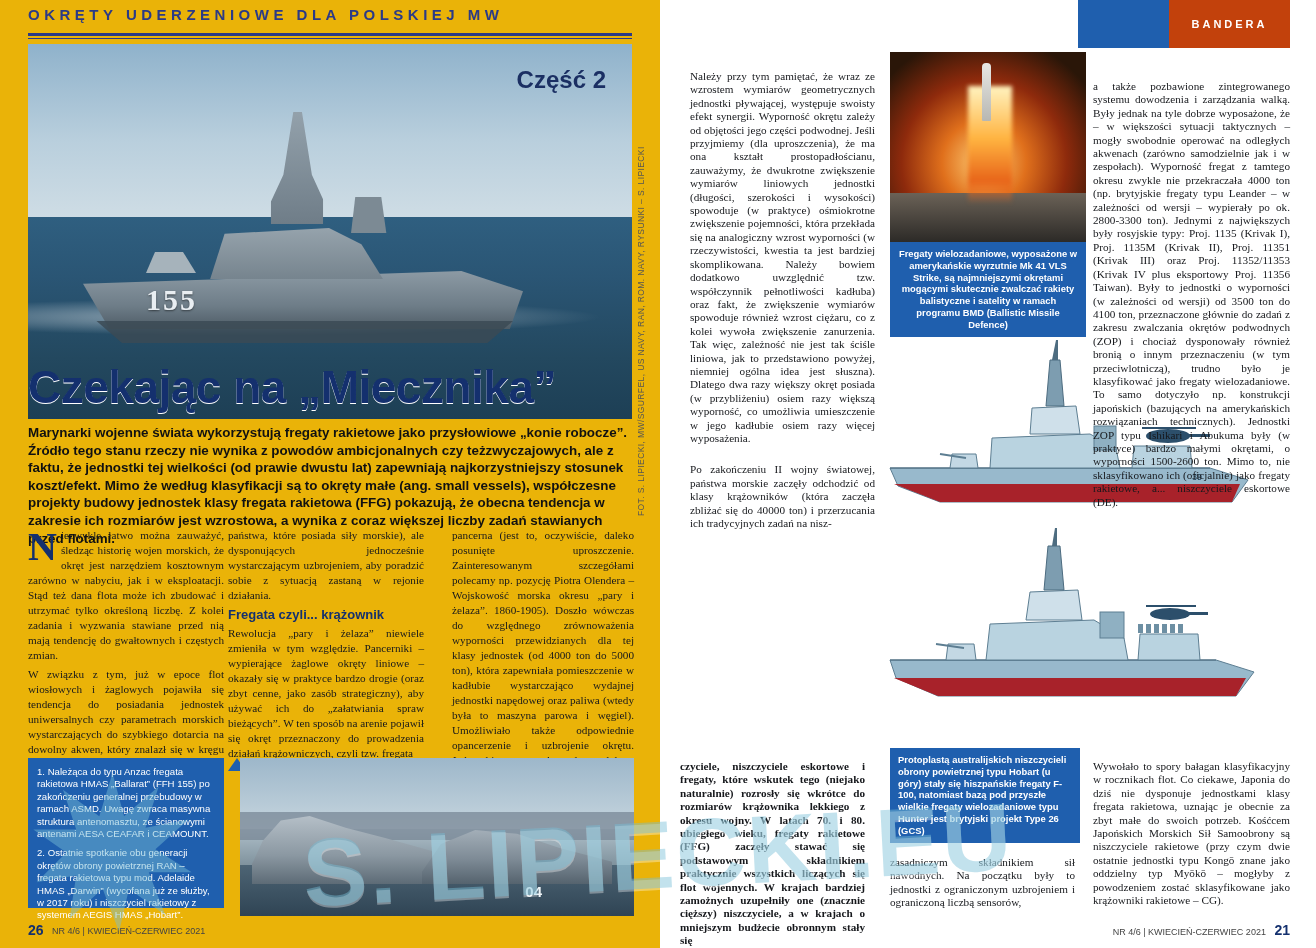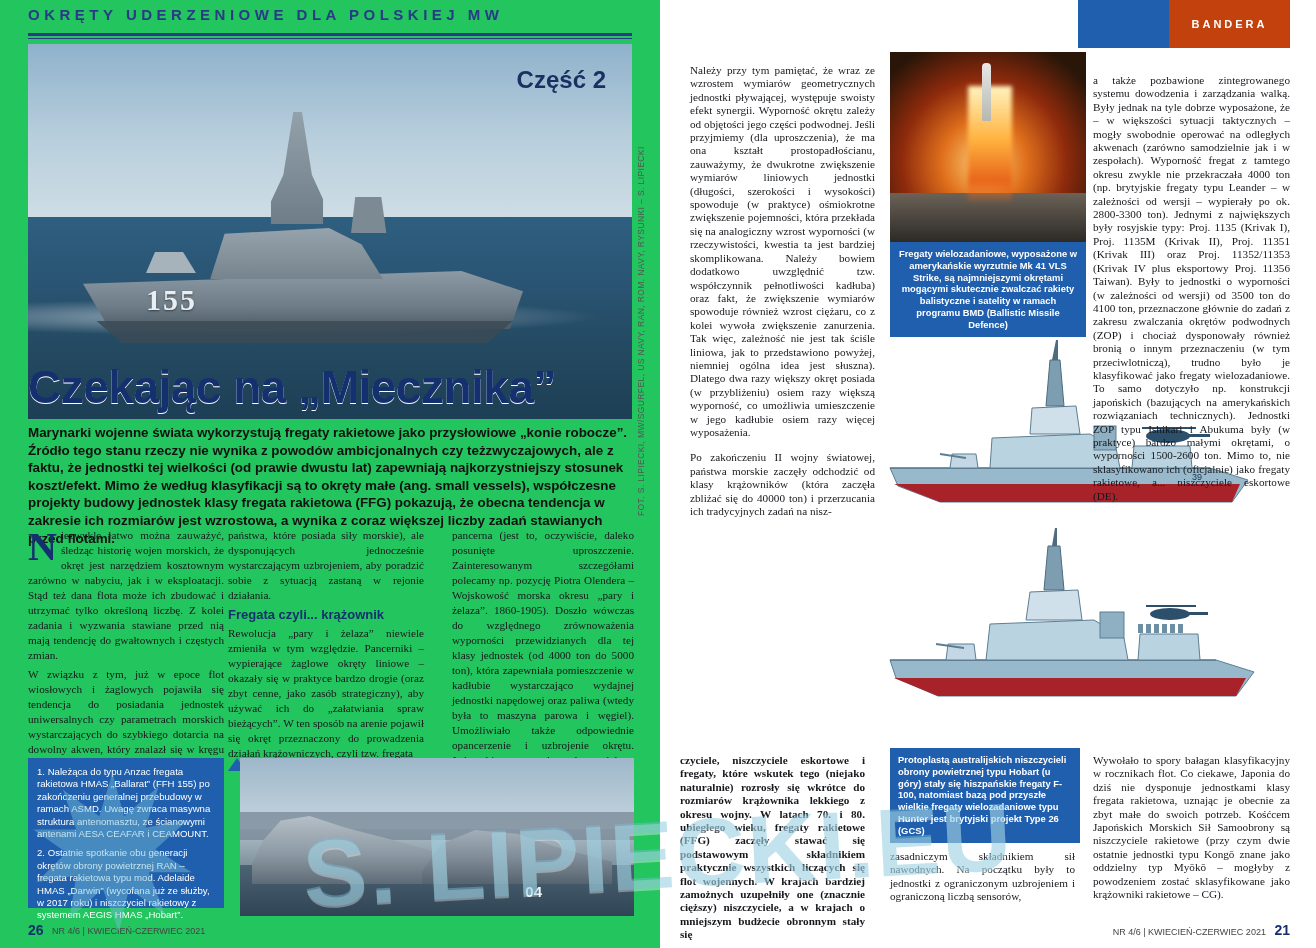--- a/index.html
+++ b/index.html
@@ -7,21 +7,21 @@
   body {
     width: 1316px; height: 948px;
     background: #ffffff;
     font-family: "Liberation Serif", serif;
     overflow: hidden;
     position: relative;
   }
   .page { position: relative; width: 1316px; height: 948px; }
 
   
-  .left-page { position: absolute; left: 0; top: 0; width: 660px; height: 948px; background: #22c55e; }
+  .left-page { position: absolute; left: 0; top: 0; width: 660px; height: 948px; background: #eab308; }
   .right-page { position: absolute; left: 660px; top: 0; width: 656px; height: 948px; background: #fff; }
 
   
   .runhead {
     position: absolute; left: 28px; top: 6px; width: 600px; height: 26px;
     font-family: "Liberation Sans", sans-serif;
     font-weight: bold; font-size: 15px; letter-spacing: 4.5px;
     color: #2b3a87; text-transform: uppercase;
   }
   .runhead-rule {
@@ -183,21 +183,21 @@
     font-family: "Liberation Sans", sans-serif; font-weight: bold;
     font-size: 11px; letter-spacing: 3px;
     display: flex; align-items: center; justify-content: center;
   }
   .bandera-strip {
     position: absolute; left: 1078px; top: 0; width: 212px; height: 48px;
     background: #1f5fae;
   }
 
   .rcol { position: absolute; font-size: 11.2px; line-height: 13.4px; text-align: justify; color: #16181c; }
-  .rcol p { margin: 12px 0 4px 0; }
+  .rcol p { margin: 18px 0 4px 0; }
   .rcol.r1 { left: 690px; top: 52px; width: 185px; }
   .rcol.r1b { left: 680px; top: 742px; width: 185px; font-weight: bold; }
   .rcol.r2b { left: 890px; top: 838px; width: 185px; }
   .rcol.r3 { left: 1093px; top: 62px; width: 197px; }
   .rcol.r3b { left: 1093px; top: 742px; width: 197px; }
 
   
   .missile-photo {
     position: absolute; left: 890px; top: 52px; width: 196px; height: 190px;
     overflow: hidden;

